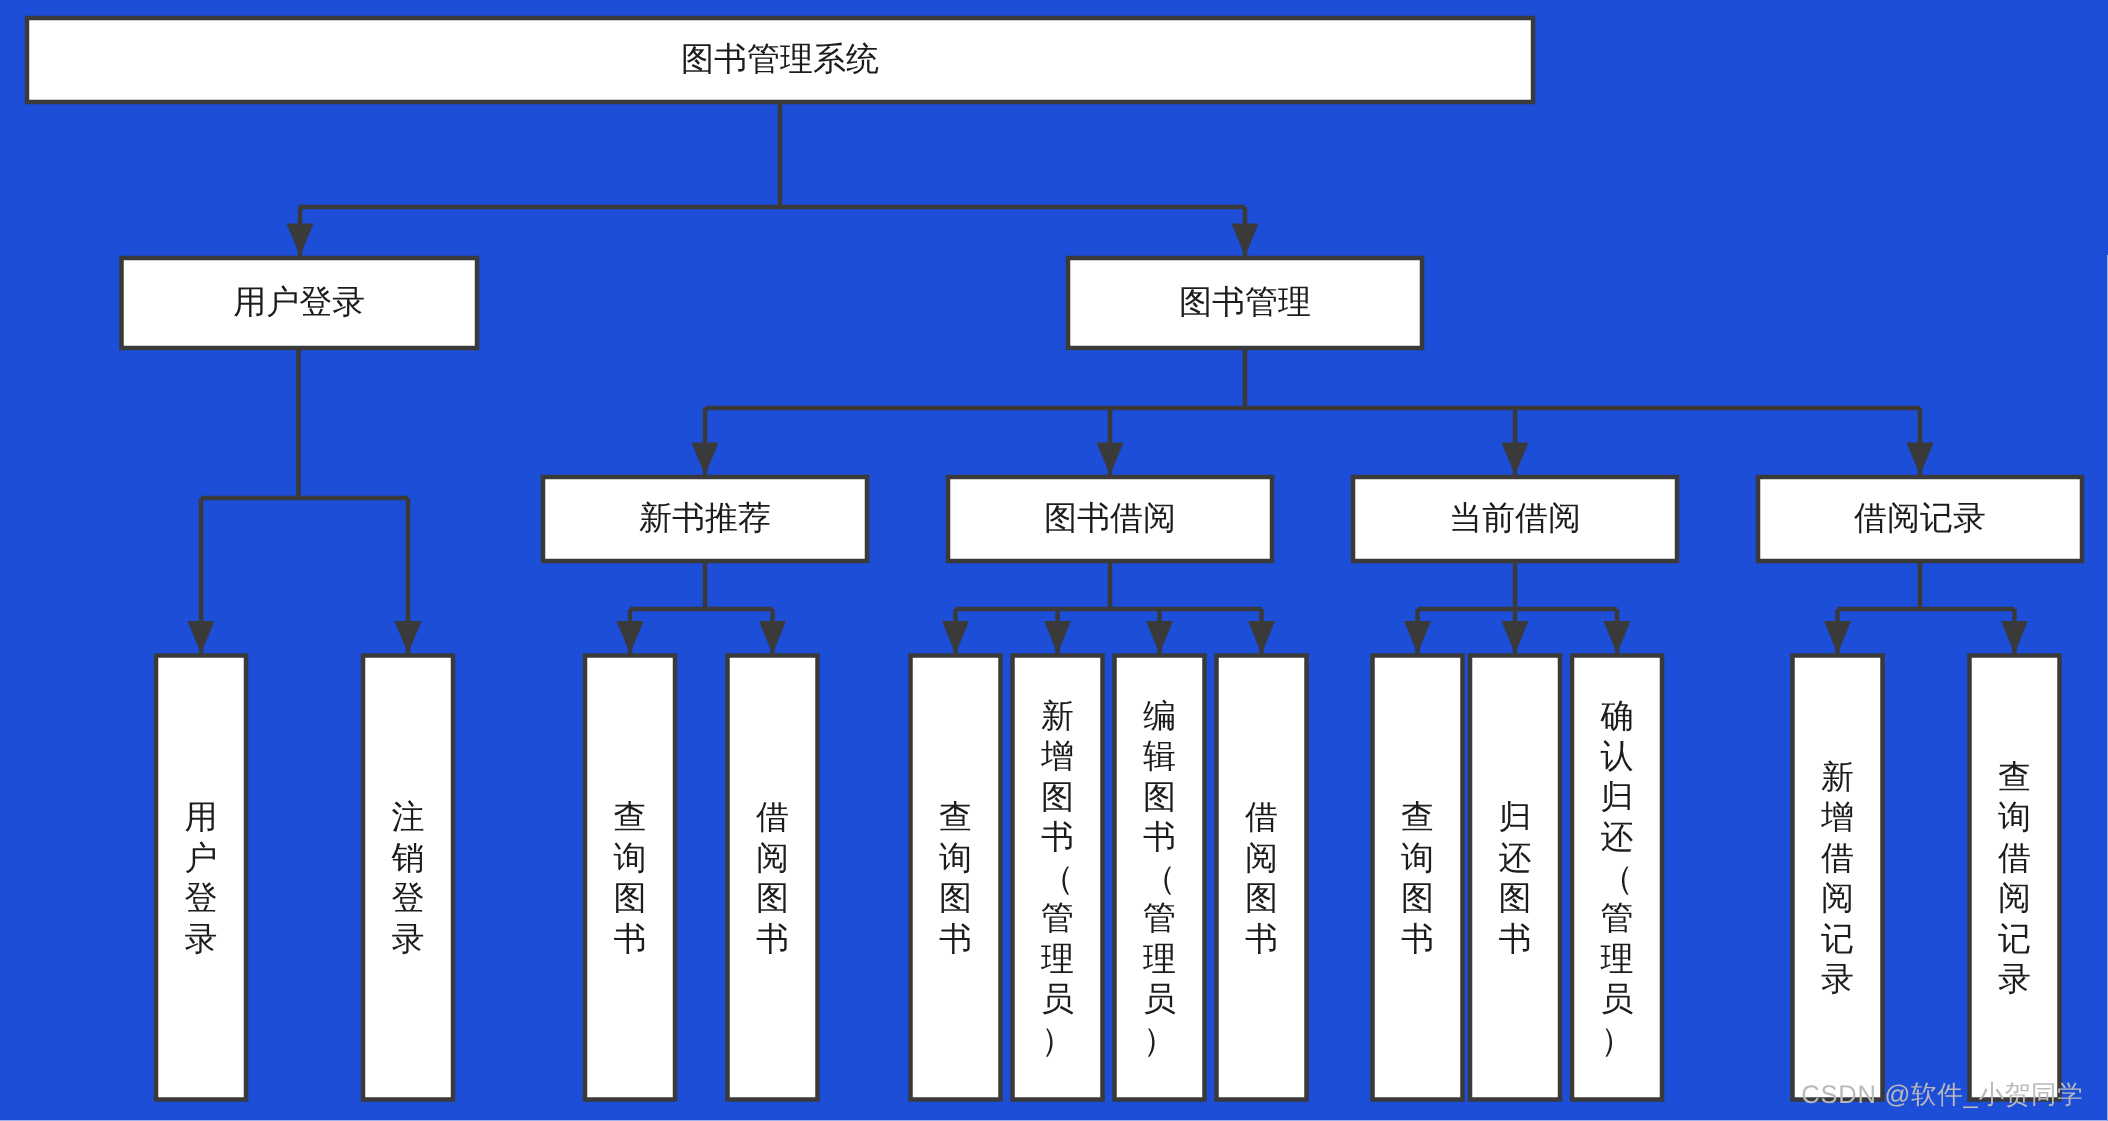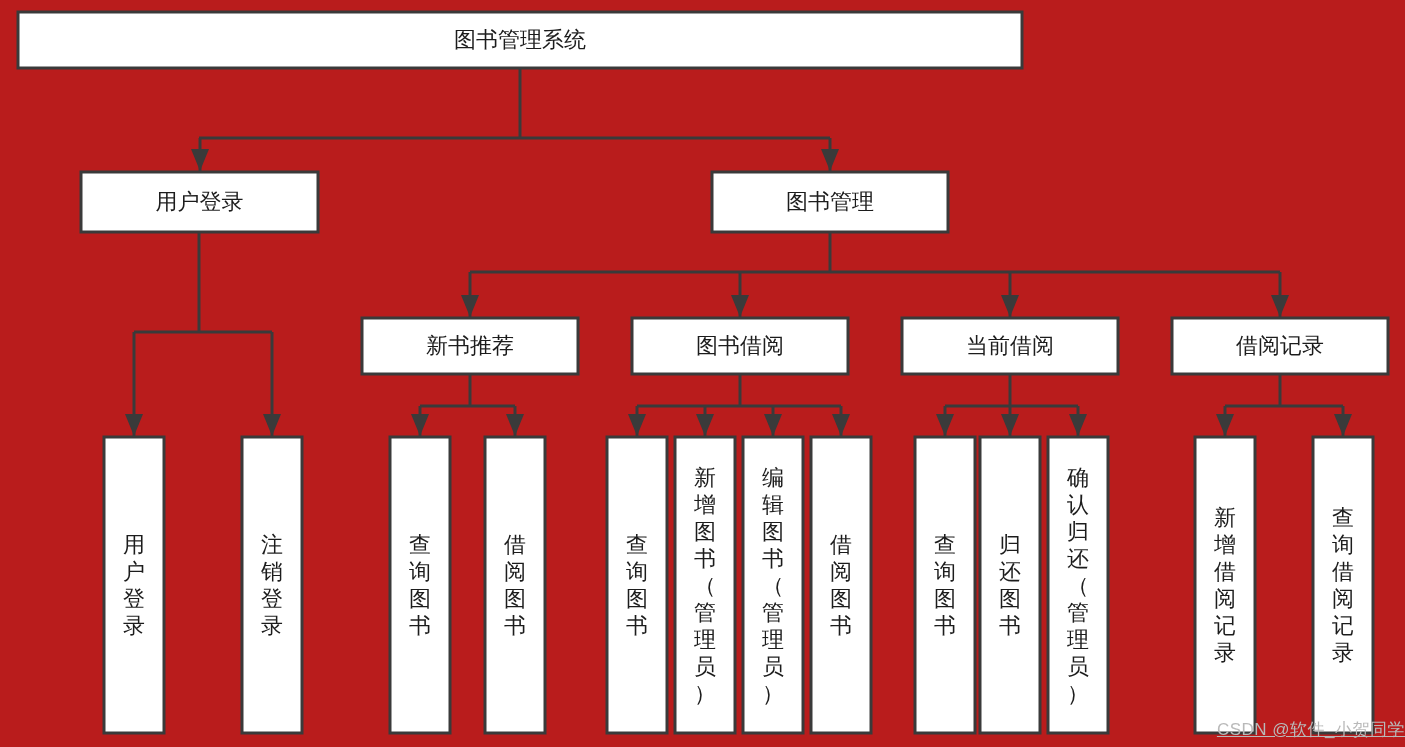--- a/index.html
+++ b/index.html
@@ -8,21 +8,21 @@
     padding: 0;
     background: #ffffff;
   }
   body {
     font-family: "Liberation Sans", "DejaVu Sans", sans-serif;
   }
   #diagram-root {
     position: relative;
     width: 1405px;
     height: 747px;
-    background: #b91c1c;
+    background: #1d4ed8;
     overflow: hidden;
   }
   svg#tree-svg {
     position: absolute;
     left: 0;
     top: 0;
     width: 1405px;
     height: 747px;
     display: block;
   }
@@ -49,29 +49,28 @@
     dominant-baseline: middle;
   }
   .node-label-vertical {
     fill: #1c1c1c;
     font-family: "Liberation Sans", "DejaVu Sans", sans-serif;
     font-size: 22px;
     text-anchor: middle;
   }
   .watermark-text {
     position: absolute;
-    right: 0;
+    right: 16px;
     bottom: 6px;
     color: #b9b9b9;
     font-size: 17px;
     font-family: "Liberation Sans", "DejaVu Sans", sans-serif;
     white-space: nowrap;
     letter-spacing: 0.5px;
     pointer-events: none;
-    text-decoration: underline;
   }
 </style>
 </head>
 <body>
 
 <div id="diagram-root">
 
   <svg id="tree-svg" viewBox="0 0 1405 747">
     <g id="connector-layer">
         <line x1="520" y1="68" x2="520" y2="138" class="connector"></line>

